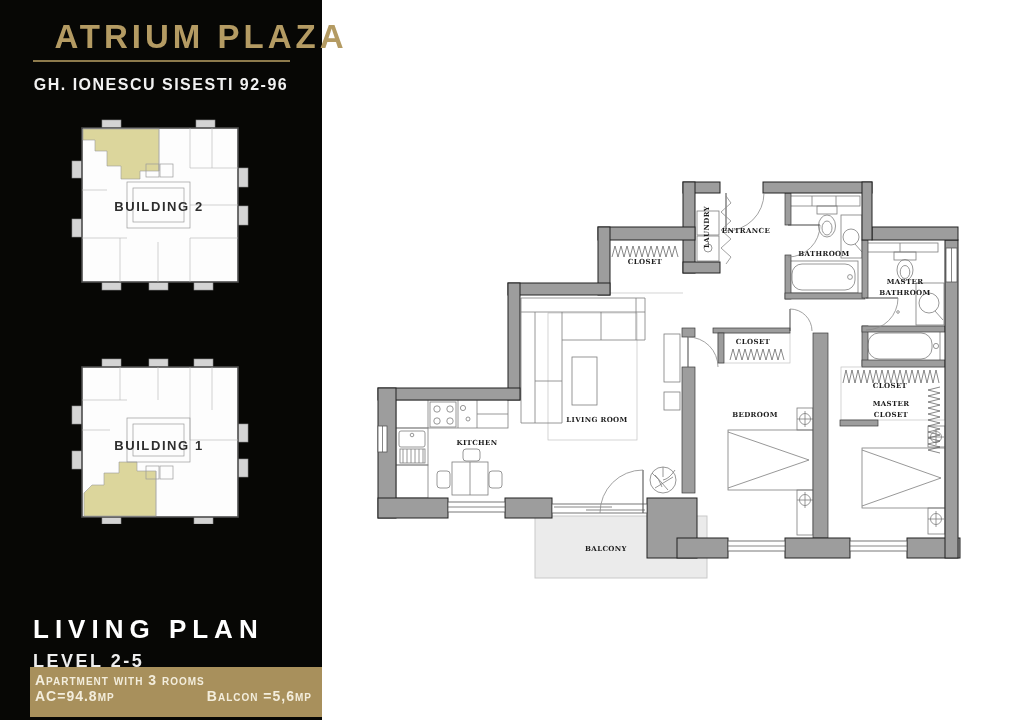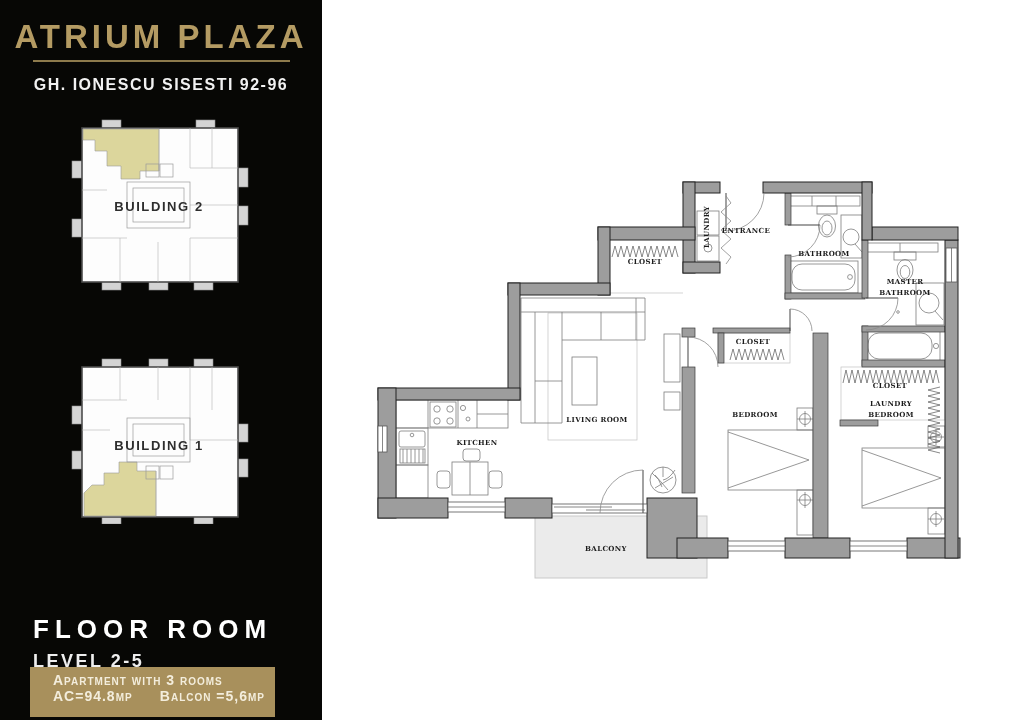--- a/index.html
+++ b/index.html
@@ -1,38 +1,38 @@
 <!DOCTYPE html>
 <html><head>
 <meta charset="utf-8">
 <style>
   html,body{margin:0;padding:0;background:#ffffff;}
   #canvas{position:relative;width:1018px;height:720px;background:#ffffff;overflow:hidden;
           font-family:"Liberation Sans",sans-serif;}
   
   #sidebar{position:absolute;left:0;top:0;width:322px;height:720px;background:#070705;}
   .brand-title{position:absolute;top:20px;left:0;width:322px;text-align:center;margin:0;
-    color:#b49b63;font-weight:700;font-size:33px;letter-spacing:4px;line-height:1;white-space:nowrap;}
+    color:#b49b63;font-weight:700;font-size:33px;letter-spacing:4px;line-height:1;white-space:nowrap;padding-left:40px;}
   .brand-rule{position:absolute;top:60px;left:33px;width:257px;height:2px;background:#8d7a4c;}
   .brand-sub{position:absolute;top:76px;left:0;width:322px;text-align:center;margin:0;
     color:#f2f2f2;font-weight:700;font-size:16px;letter-spacing:1.5px;white-space:nowrap;}
   .bsvg{position:absolute;}
   .tab rect{fill:#d4d4d4;stroke:#8f8f8f;stroke-width:.6;}
   .bmain{fill:#fdfdfd;stroke:#4d4d4d;stroke-width:1.6;}
   .hl{fill:#dcd69c;stroke:#9a9a9a;stroke-width:.6;}
   .ff2{stroke:#b5b5b5;stroke-width:.6;fill:none;}
   .core rect{fill:none;stroke:#9a9a9a;stroke-width:.7;}
   .bl{position:absolute;transform:translate(-50%,-50%);color:#2e2e2e;font-weight:700;
       font-size:13px;letter-spacing:1.6px;white-space:nowrap;}
   .fp-head{position:absolute;left:33px;top:614px;color:#ffffff;font-weight:700;font-size:26px;
       letter-spacing:6px;white-space:nowrap;}
   .fp-level{position:absolute;left:33px;top:651px;color:#eeeeee;font-weight:700;font-size:18px;
       letter-spacing:2.5px;white-space:nowrap;}
-  .goldbox{position:absolute;left:30px;top:667px;width:245px;height:50px;background:#a8905c;
-      box-sizing:border-box;padding:5px 10px 0 23px;}
+  .goldbox{position:absolute;left:30px;top:667px;width:292px;height:50px;background:#a8905c;
+      box-sizing:border-box;padding:5px 10px 0 5px;}
   .gb1{color:#f3eddc;font-weight:700;font-size:14px;font-variant:small-caps;letter-spacing:1px;}
   .gb2{display:flex;justify-content:space-between;margin-top:0;color:#f3eddc;font-weight:700;
       font-size:14px;font-variant:small-caps;letter-spacing:1px;}
   
   #plansvg{position:absolute;left:0;top:0;}
   .w rect{fill:#9d9d9d;stroke:#222222;stroke-width:1;}
   .wi rect{fill:#9d9d9d;stroke:#3a3a3a;stroke-width:.7;}
   .f rect,.f path,.f circle,.f ellipse{fill:none;stroke:#7d7d7d;stroke-width:.8;}
   .ffg path,.ffg rect{fill:none;stroke:#c2c2c2;stroke-width:.7;}
   .zz path{fill:none;stroke:#555555;stroke-width:.7;}
@@ -97,21 +97,21 @@
       <path class="ff2" d="M156,471 V516 M190,440 H238 M212,367 V410 M190,367 V440 M82,400 H127 M120,367 V400 M82,430 H110 M158,367 V400"></path>
       <g class="core">
         <rect x="127" y="418" width="63" height="44"></rect>
         <rect x="133" y="424" width="51" height="32"></rect>
         <rect x="146" y="466" width="13" height="13"></rect>
           <rect x="160" y="466" width="13" height="13"></rect>
       </g>
     </svg>
     <div class="bl" style="left:159px;top:445px">BUILDING 1</div>
 
-    <div class="fp-head">FLOOR ROOM</div>
+    <div class="fp-head">LIVING PLAN</div>
     <div class="fp-level">LEVEL 2-5</div>
     <div class="goldbox">
       <div class="gb1">Apartment with 3 rooms</div>
       <div class="gb2">
         <span>AC=94.8mp</span>
         <span>Balcon =5,6mp</span>
       </div>
     </div>
   </aside>
 
@@ -295,16 +295,16 @@
   <div class="rl rot" style="left:707px;top:227px">LAUNDRY</div>
   <div class="rl" style="left:746px;top:231px">ENTRANCE</div>
   <div class="rl" style="left:824px;top:254px">BATHROOM</div>
   <div class="rl rl2" style="left:905px;top:288px">MASTER BATHROOM</div>
   <div class="rl" style="left:645px;top:262px">CLOSET</div>
   <div class="rl" style="left:753px;top:342px">CLOSET</div>
   <div class="rl" style="left:890px;top:386px">CLOSET</div>
   <div class="rl" style="left:597px;top:420px">LIVING ROOM</div>
   <div class="rl" style="left:477px;top:443px">KITCHEN</div>
   <div class="rl" style="left:755px;top:415px">BEDROOM</div>
-  <div class="rl rl2" style="left:891px;top:410px">LAUNDRY BEDROOM</div>
+  <div class="rl rl2" style="left:891px;top:410px">MASTER CLOSET</div>
   <div class="rl" style="left:606px;top:549px">BALCONY</div>
 
 </div>
 
 </body></html>

